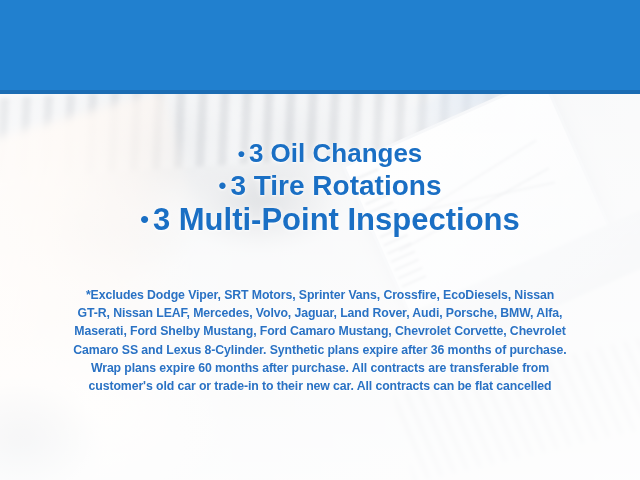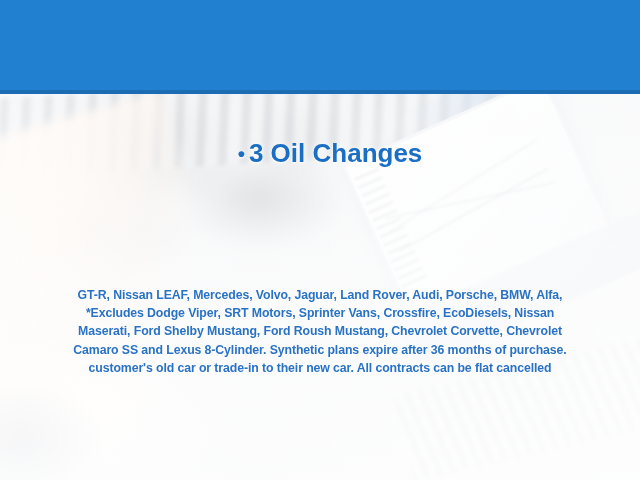--- a/index.html
+++ b/index.html
@@ -298,23 +298,30 @@
   <div class="header-underline"></div>
   <div class="header-title">
     <span>ExtraCare Package</span>
       <span class="star">*</span>
   </div>
 
   <div class="benefits">
     <div class="benefit-item size-1">
       <span class="dot">•</span><span>3 Oil Changes</span>
     </div>
+    <div class="benefit-item size-2">
+      <span class="dot">•</span><span>3 Tire Rotations</span>
+    </div>
+    <div class="benefit-item size-3">
+      <span class="dot">•</span><span>3 Multi-Point Inspections</span>
+    </div>
   </div>
 
   <div class="disclaimer">
+    <div class="disclaimer-line">*Excludes Dodge Viper, SRT Motors, Sprinter Vans, Crossfire, EcoDiesels, Nissan</div>
     <div class="disclaimer-line">GT-R, Nissan LEAF, Mercedes, Volvo, Jaguar, Land Rover, Audi, Porsche, BMW, Alfa,</div>
-    <div class="disclaimer-line">*Excludes Dodge Viper, SRT Motors, Sprinter Vans, Crossfire, EcoDiesels, Nissan</div>
-    <div class="disclaimer-line">Maserati, Ford Shelby Mustang, Ford Roush Mustang, Chevrolet Corvette, Chevrolet</div>
+    <div class="disclaimer-line">Maserati, Ford Shelby Mustang, Ford Camaro Mustang, Chevrolet Corvette, Chevrolet</div>
     <div class="disclaimer-line">Camaro SS and Lexus 8-Cylinder. Synthetic plans expire after 36 months of purchase.</div>
+    <div class="disclaimer-line">Wrap plans expire 60 months after purchase. All contracts are transferable from</div>
     <div class="disclaimer-line">customer's old car or trade-in to their new car. All contracts can be flat cancelled</div>
   </div>
 
 </div>
 
 </body></html>

